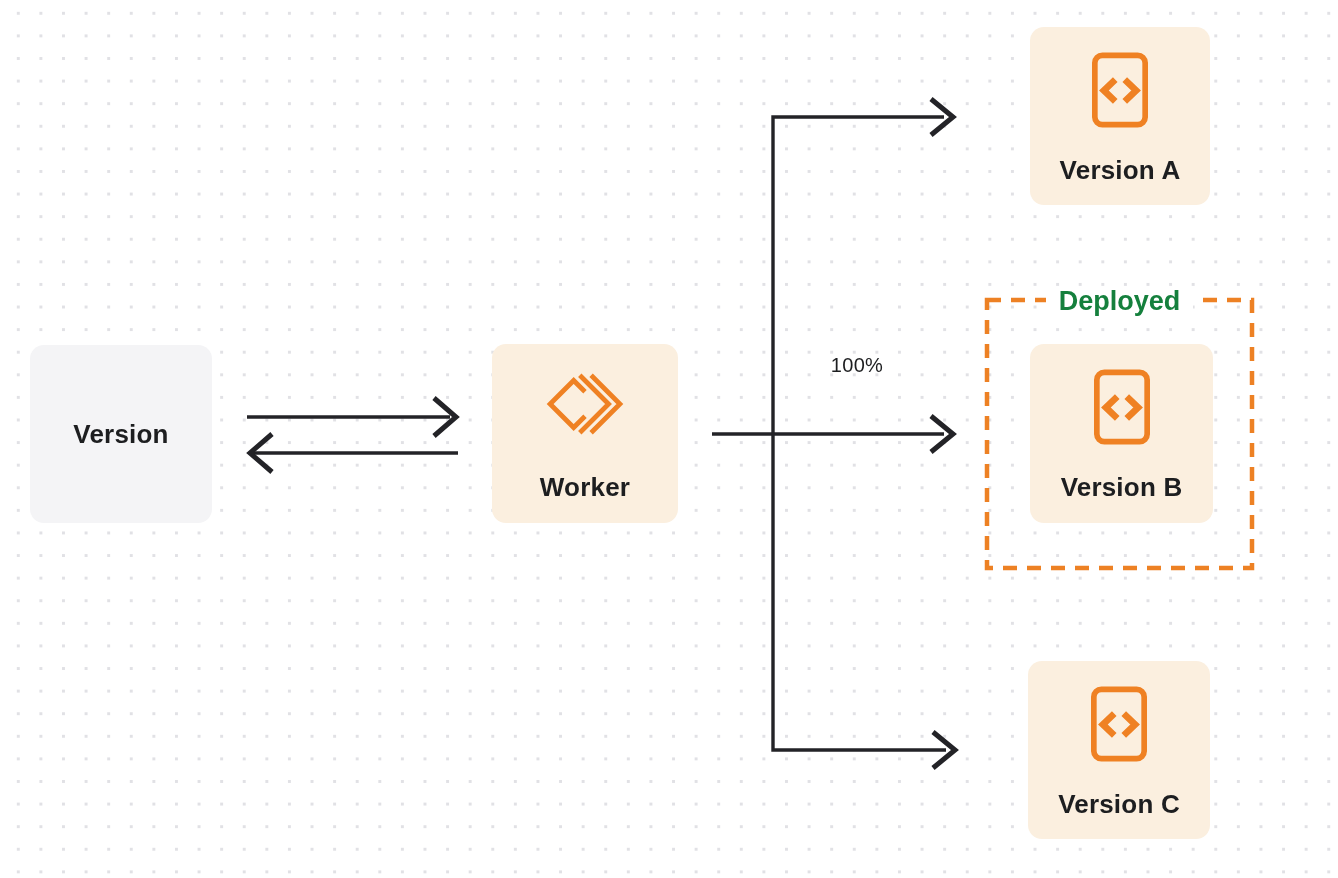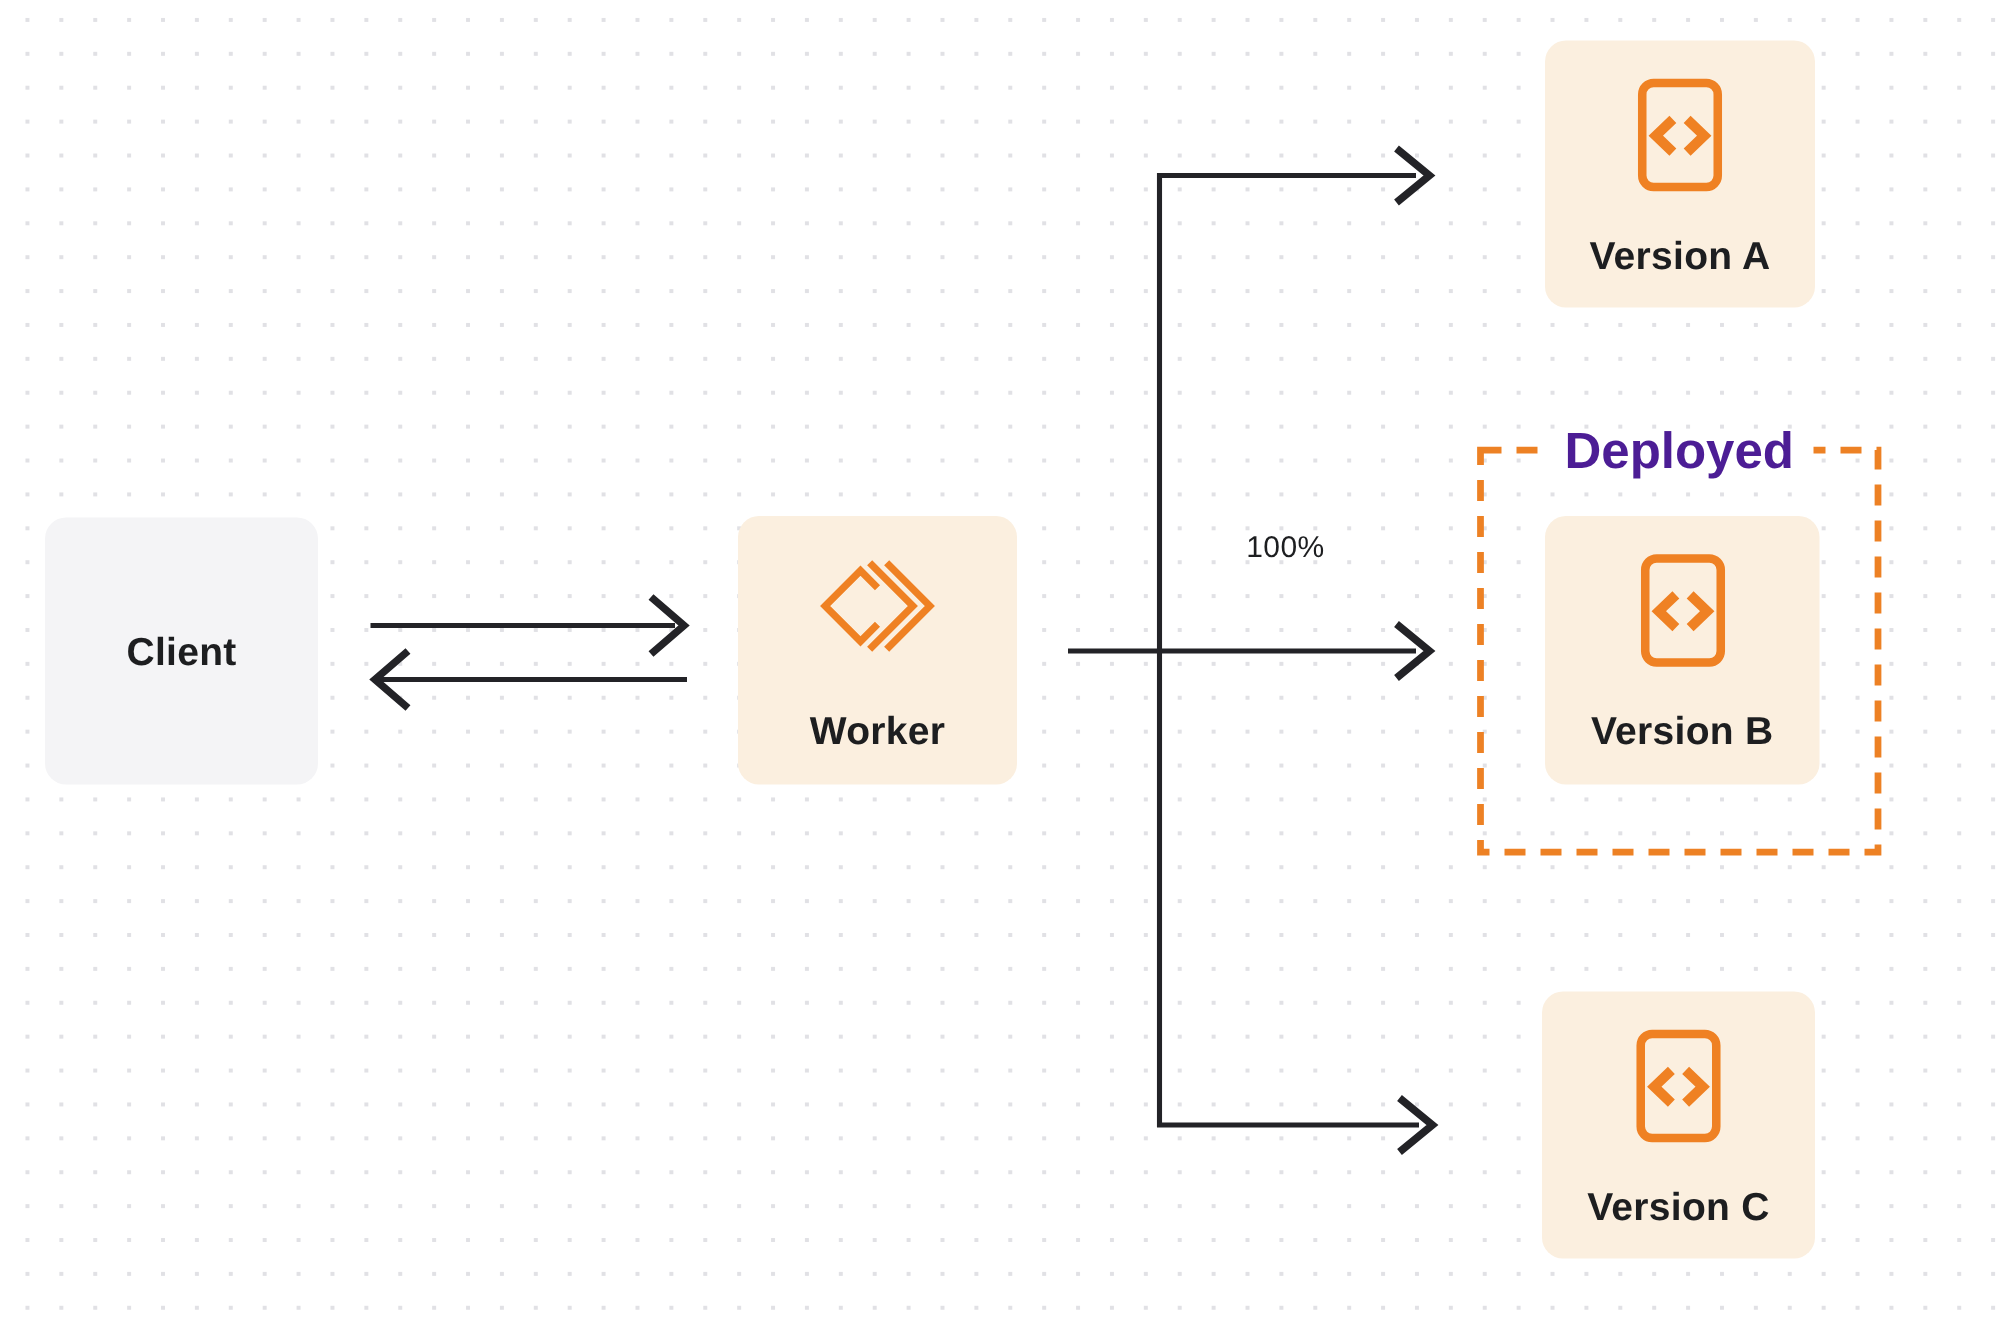--- a/index.html
+++ b/index.html
@@ -34,21 +34,21 @@
     text-align:center;color:#1D1E20;font-weight:400;
   }
   #traffic-label .t1{font-size:20px;line-height:30px;letter-spacing:.3px;}
   #traffic-label .t2{font-size:19px;line-height:32px;letter-spacing:1.2px;}
   #deployed-label{
     position:absolute;left:987px;top:286px;width:265px;
     text-align:center;
   }
   #deployed-label span{
     display:inline-block;background:#ffffff;padding:0 13px;
-    color:#4c1d95;font-weight:700;font-size:34px;line-height:30px;
+    color:#15803d;font-weight:700;font-size:27px;line-height:30px;
   }
 </style>
 </head>
 <body>
 
 <div id="canvas">
 
   <svg class="layer" width="1338" height="878" viewBox="0 0 1338 878">
 
     <line class="ln" x1="247" y1="417" x2="450" y2="417"></line>
@@ -62,21 +62,21 @@
     <path class="ln" d="M944,117 L773,117 L773,750 L946,750"></path>
 
     <path class="head" d="M931,99 L953,117 L931,135"></path>
     <path class="head" d="M931,416 L953,434 L931,452"></path>
     <path class="head" d="M933,732 L955,750 L933,768"></path>
 
     <rect class="dashed-rect" x="987" y="300" width="265" height="268"></rect>
   </svg>
 
   <div class="card gray" style="left:30px;top:345px;width:182px;height:178px;">
-    <div class="card-label center-v">Client</div>
+    <div class="card-label center-v">Version</div>
   </div>
 
   <div class="card cream" style="left:492px;top:344px;width:186px;height:179px;">
     <svg class="card-icon" width="82" height="70" viewBox="0 0 94 80">
       <path class="orange-stroke" stroke-width="5.5" d="M47,26 L34,13 L7,40 L34,67 L47,54"></path>
       <path class="orange-stroke" stroke-width="5.5" d="M41,7 L74,40 L41,73"></path>
       <path class="orange-stroke" stroke-width="5.5" d="M54,7 L87,40 L54,73"></path>
     </svg>
     <div class="card-label">Worker</div>
   </div>

